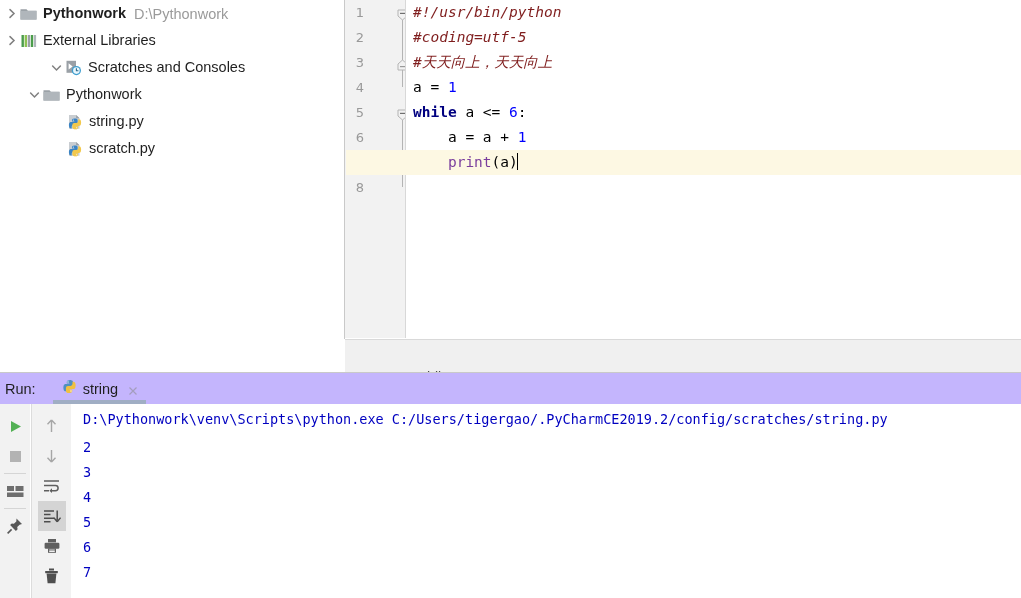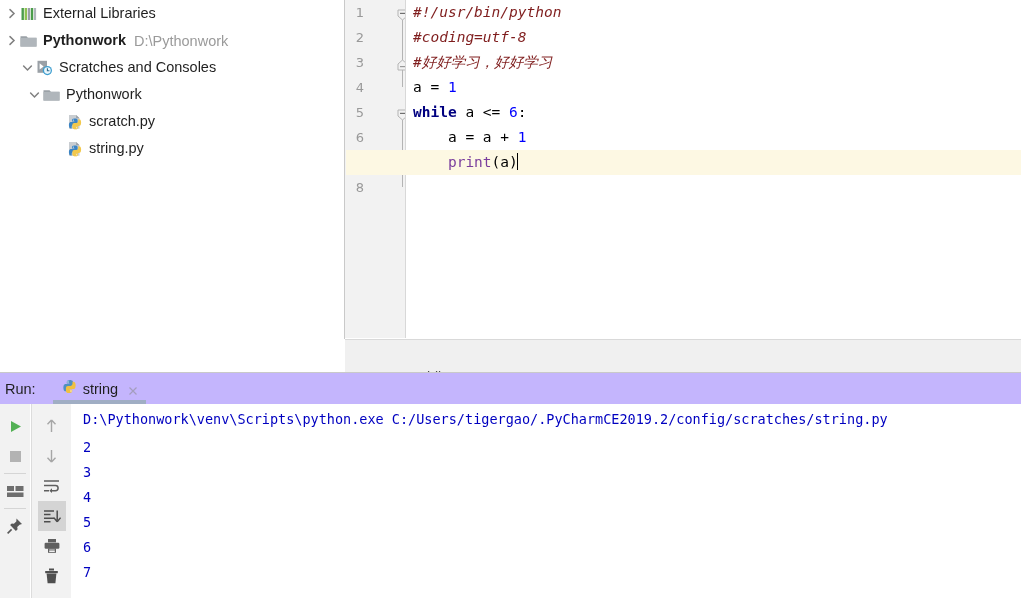--- a/index.html
+++ b/index.html
@@ -268,46 +268,46 @@
 
   <div id="project-panel">
     <div id="tree-container">
         <div class="tree-row" style="padding-left: 4px;">
           <span class="tw-arrow">
             <svg width="10" height="11" viewBox="0 0 10 11">
               <path d="M3 1.6 L7 5.5 L3 9.4" stroke="#808080" stroke-width="1.5" fill="none" stroke-linecap="round"></path>
             </svg>
           </span>
           <span class="tw-icon">
+            <svg width="17" height="14" viewBox="0 0 17 14">
+              <path d="M0.5 2.2 h6 l1.4 1.6 h8.6 v8.8 h-16 z" fill="#9aa0a6"></path>
+              <path d="M0.5 3.9 h16 v8.7 h-16 z" fill="#b0b6bb"></path>
+            </svg>
+          </span>
+          <span class="tw-label bold">Pythonwork</span>
+          <span class="tw-sub">D:\Pythonwork</span>
+        </div>
+        <div class="tree-row" style="padding-left: 4px;">
+          <span class="tw-arrow">
+            <svg width="10" height="11" viewBox="0 0 10 11">
+              <path d="M3 1.6 L7 5.5 L3 9.4" stroke="#808080" stroke-width="1.5" fill="none" stroke-linecap="round"></path>
+            </svg>
+          </span>
+          <span class="tw-icon">
             <svg width="16" height="14" viewBox="0 0 16 14">
               <rect x="0.5" y="1" width="2.4" height="12" fill="#4b9d4b"></rect>
               <rect x="3.6" y="1" width="2.4" height="12" fill="#8cc152"></rect>
               <rect x="6.7" y="1" width="2.4" height="12" fill="#9aa0a6"></rect>
               <rect x="9.8" y="1" width="2.4" height="12" fill="#4b9d4b"></rect>
               <rect x="12.9" y="1" width="2.2" height="12" fill="#b0b6bb"></rect>
             </svg>
           </span>
           <span class="tw-label">External Libraries</span>
         </div>
-        <div class="tree-row" style="padding-left: 4px;">
-          <span class="tw-arrow">
-            <svg width="10" height="11" viewBox="0 0 10 11">
-              <path d="M3 1.6 L7 5.5 L3 9.4" stroke="#808080" stroke-width="1.5" fill="none" stroke-linecap="round"></path>
-            </svg>
-          </span>
-          <span class="tw-icon">
-            <svg width="17" height="14" viewBox="0 0 17 14">
-              <path d="M0.5 2.2 h6 l1.4 1.6 h8.6 v8.8 h-16 z" fill="#9aa0a6"></path>
-              <path d="M0.5 3.9 h16 v8.7 h-16 z" fill="#b0b6bb"></path>
-            </svg>
-          </span>
-          <span class="tw-label bold">Pythonwork</span>
-          <span class="tw-sub">D:\Pythonwork</span>
-        </div>
-        <div class="tree-row" style="padding-left: 20px;">
+        <div class="tree-row" style="padding-left: 5px; margin-left: 44px;">
           <span class="tw-arrow">
             <svg width="11" height="10" viewBox="0 0 11 10">
               <path d="M1.6 3 L5.5 7 L9.4 3" stroke="#808080" stroke-width="1.5" fill="none" stroke-linecap="round"></path>
             </svg>
           </span>
           <span class="tw-icon">
             <svg width="18" height="16" viewBox="0 0 18 16">
               <path d="M1.5 0.8 h9.5 v12 h-9.5 z" fill="#9aa0a6"></path>
               <path d="M3.6 3.2 L7.6 6.4 L3.6 9.6 Z" fill="#ffffff"></path>
               <circle cx="11.4" cy="10.6" r="4.6" fill="#3f9fd0"></circle>
@@ -336,35 +336,35 @@
           <span class="tw-icon">
             <svg width="16" height="16" viewBox="0 0 16 16">
               <path d="M2 1 h7.2 l3.3 3.3 v10.4 h-10.5 z" fill="#c9cdd1"></path>
               <path d="M9.2 1 l3.3 3.3 h-3.3 z" fill="#9aa0a6"></path>
               <path d="M7.2 4.4 c-1.7 0-2.2 .8-2.2 1.8 v1.3 h2.4 v.4 H4.1 c-1 0-1.8 .6-2 1.7-.3 1.2-.3 2 0 3.2.2 1 .7 1.7 1.7 1.7 h.9 v-1.7 c0-1.1 .9-2 2-2 h2.2 c.9 0 1.7-.8 1.7-1.7 V6.2 c0-.9-.8-1.5-1.7-1.7 -.6-.1-1.2-.1-1.7 0z" fill="#3b84c4"></path>
               <path d="M8.8 15.4 c1.7 0 2.2-.8 2.2-1.8 v-1.3 H8.6 v-.4 h3.3 c1 0 1.8-.6 2-1.7 .3-1.2 .3-2 0-3.2-.2-1-.7-1.7-1.7-1.7 h-.9 v1.7 c0 1.1-.9 2-2 2 H7.1 c-.9 0-1.7 .8-1.7 1.7 v2.9 c0 .9 .8 1.5 1.7 1.7 .6 .1 1.2 .1 1.7 0z" fill="#f2c84b"></path>
               <circle cx="6.3" cy="6.1" r=".55" fill="#ffffff"></circle>
               <circle cx="9.7" cy="13.7" r=".55" fill="#ffffff"></circle>
             </svg>
           </span>
-          <span class="tw-label">scratch.py</span>
+          <span class="tw-label">string.py</span>
         </div>
         <div class="tree-row" style="padding-left: 50px;">
           <span class="tw-arrow"></span>
           <span class="tw-icon">
             <svg width="16" height="16" viewBox="0 0 16 16">
               <path d="M2 1 h7.2 l3.3 3.3 v10.4 h-10.5 z" fill="#c9cdd1"></path>
               <path d="M9.2 1 l3.3 3.3 h-3.3 z" fill="#9aa0a6"></path>
               <path d="M7.2 4.4 c-1.7 0-2.2 .8-2.2 1.8 v1.3 h2.4 v.4 H4.1 c-1 0-1.8 .6-2 1.7-.3 1.2-.3 2 0 3.2.2 1 .7 1.7 1.7 1.7 h.9 v-1.7 c0-1.1 .9-2 2-2 h2.2 c.9 0 1.7-.8 1.7-1.7 V6.2 c0-.9-.8-1.5-1.7-1.7 -.6-.1-1.2-.1-1.7 0z" fill="#3b84c4"></path>
               <path d="M8.8 15.4 c1.7 0 2.2-.8 2.2-1.8 v-1.3 H8.6 v-.4 h3.3 c1 0 1.8-.6 2-1.7 .3-1.2 .3-2 0-3.2-.2-1-.7-1.7-1.7-1.7 h-.9 v1.7 c0 1.1-.9 2-2 2 H7.1 c-.9 0-1.7 .8-1.7 1.7 v2.9 c0 .9 .8 1.5 1.7 1.7 .6 .1 1.2 .1 1.7 0z" fill="#f2c84b"></path>
               <circle cx="6.3" cy="6.1" r=".55" fill="#ffffff"></circle>
               <circle cx="9.7" cy="13.7" r=".55" fill="#ffffff"></circle>
             </svg>
           </span>
-          <span class="tw-label">string.py</span>
+          <span class="tw-label">scratch.py</span>
         </div>
       </div>
   </div>
   <div id="project-bottom-edge"></div>
 
   <div id="editor-panel">
     <div id="gutter">
       <div id="gutter-nums">
           <div class="gutter-num" style="top: 0px;">1</div>
           <div class="gutter-num" style="top: 25px;">2</div>
@@ -391,22 +391,22 @@
               <path d="M3 4.4 H8" stroke="#6f6f6f" stroke-width="1.2"></path>
             </svg></div>
           <div class="fold-marker" style="top: 157px;"><svg width="11" height="12" viewBox="0 0 11 12">
               <path d="M1 11 H10 V5 L5.5 1 L1 5 Z" fill="#f2f2f2" stroke="#b4b4b4" stroke-width="1"></path>
               <path d="M3 7.6 H8" stroke="#9a9a9a" stroke-width="1.2"></path>
             </svg></div>
         </div>
     </div>
     <div id="code-area">
         <div class="code-line" style="top: 0px;"><span class="txt"><span class="cmt">#!/usr/bin/python</span></span></div>
-        <div class="code-line" style="top: 25px;"><span class="txt"><span class="cmt">#coding=utf-8</span></span></div>
-        <div class="code-line" style="top: 50px;"><span class="txt"><span class="cmt">#好好学习，好好学习</span></span></div>
+        <div class="code-line" style="top: 25px;"><span class="txt"><span class="cmt">#coding=utf-5</span></span></div>
+        <div class="code-line" style="top: 50px;"><span class="txt"><span class="cmt">#天天向上，天天向上</span></span></div>
         <div class="code-line" style="top: 75px;"><span class="txt"><span>a = </span><span class="num">1</span></span></div>
         <div class="code-line" style="top: 100px;"><span class="txt"><span class="kw">while</span><span> a &lt;= </span><span class="num">6</span><span>:</span></span></div>
         <div class="code-line" style="top: 125px;"><span class="txt"><span>    a = a + </span><span class="num">1</span></span></div>
         <div class="cur-line-hl" style="top: 150px; background: rgb(253, 248, 227);"></div>
         <div class="code-line" style="top: 150px;"><span class="txt"><span>    </span><span class="fn">print</span><span>(a)</span><span class="caret"></span></span></div>
         <div class="code-line" style="top: 175px;"><span class="txt"><span></span></span></div>
       </div>
   </div>
   <div id="editor-left-edge"></div>
 

